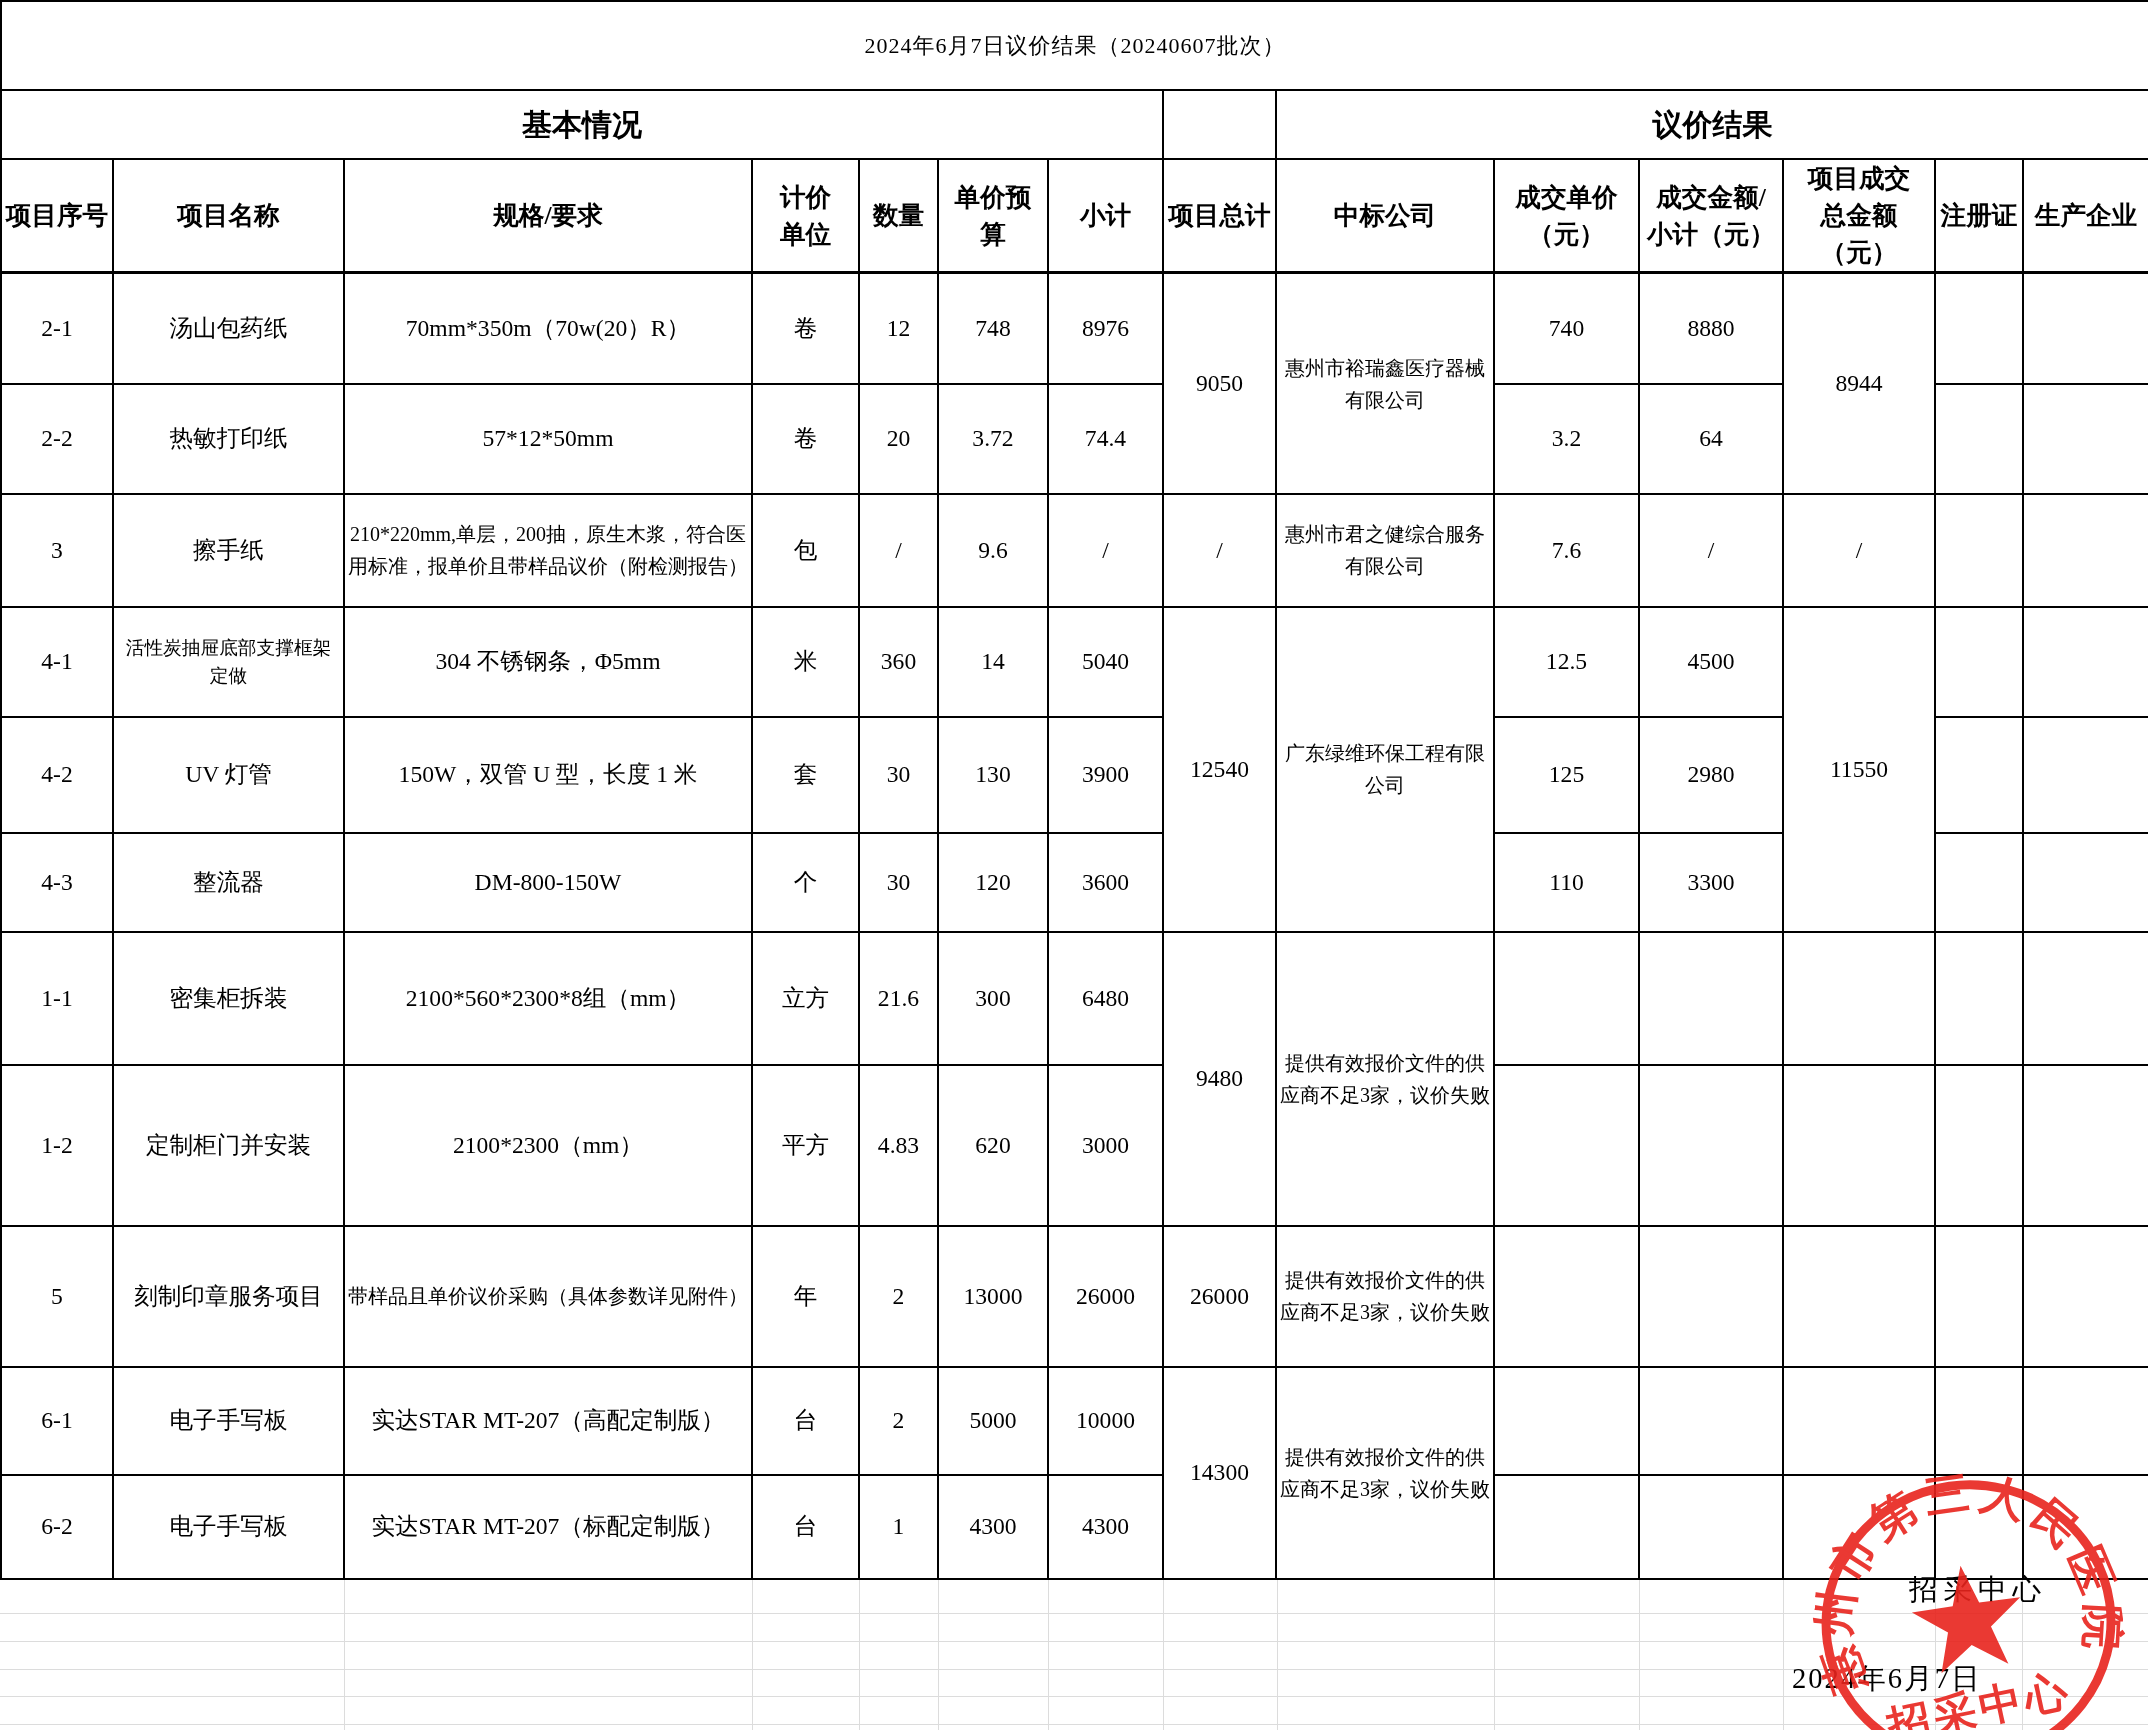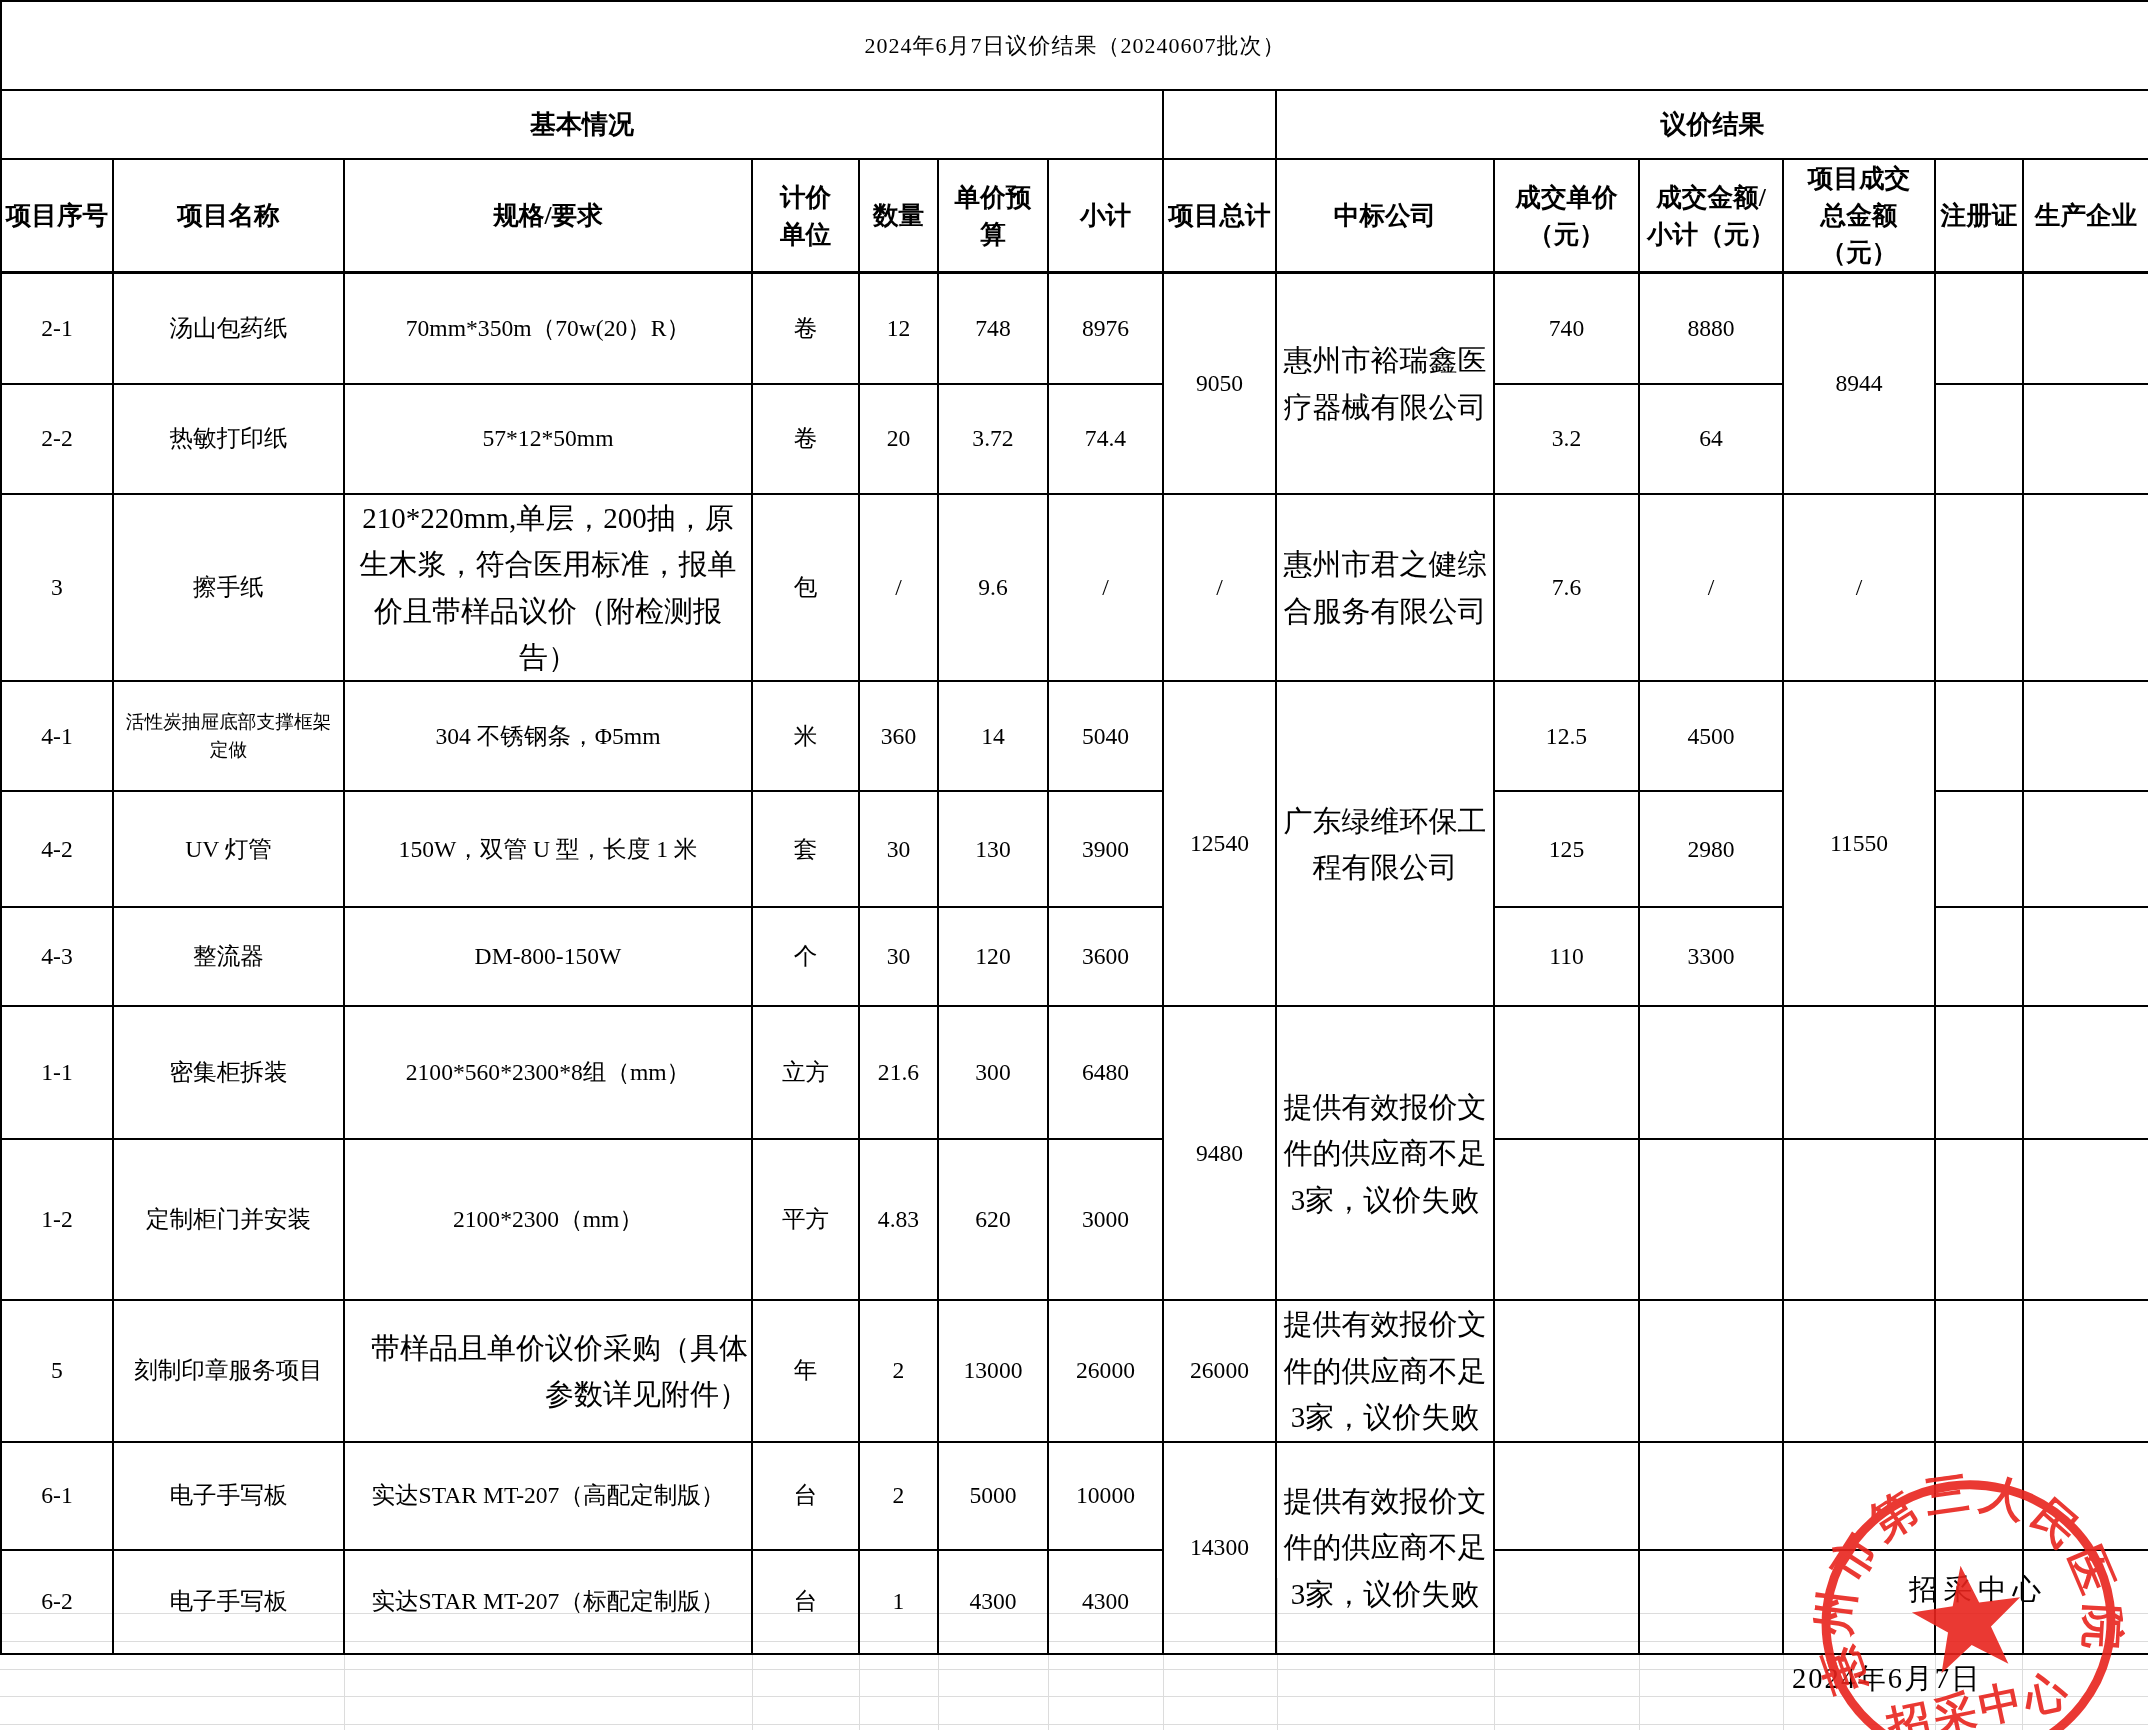--- a/index.html
+++ b/index.html
@@ -10,23 +10,23 @@
   table.main{
     border-collapse:collapse;table-layout:fixed;width:2148px;
     position:absolute;left:0;top:0;z-index:2;background:transparent;
   }
   .main td,.main th{
     border:2px solid #000;text-align:center;vertical-align:middle;
     padding:0 3px;font-size:23.6px;line-height:1.5;overflow:hidden;
     word-break:break-all;font-weight:normal;
   }
   tr.title-row td{font-size:22px;font-weight:normal;letter-spacing:1px;}
-  tr.group-row td{font-size:26px;font-weight:bold;}
+  tr.group-row td{font-size:30px;font-weight:bold;}
   tr.colhead th{font-size:25.6px;font-weight:bold;white-space:pre-line;border-bottom:3.9px solid #000;line-height:1.45;}
-  td.sm{font-size:29px;line-height:1.6;}
+  td.sm{font-size:20px;line-height:1.6;}
   td.xs{font-size:18.7px;line-height:1.5;}
   td.leftal{text-align:right;}
   
   .belowgrid{position:absolute;left:0;top:1578px;width:2148px;height:153px;z-index:1;}
   .belowgrid .hline{position:absolute;left:0;width:2148px;height:0;border-top:1px solid #dcdcdc;}
   .belowgrid .vline{position:absolute;top:0;height:153px;width:0;border-left:1px solid #dcdcdc;}
   
   .behind-text{position:absolute;z-index:3;font-size:28.6px;color:#000;letter-spacing:5.9px;white-space:nowrap;}
   #behind-center{left:1909px;top:1570px;}
   #behind-date{left:1792px;top:1659px;letter-spacing:2px;}

